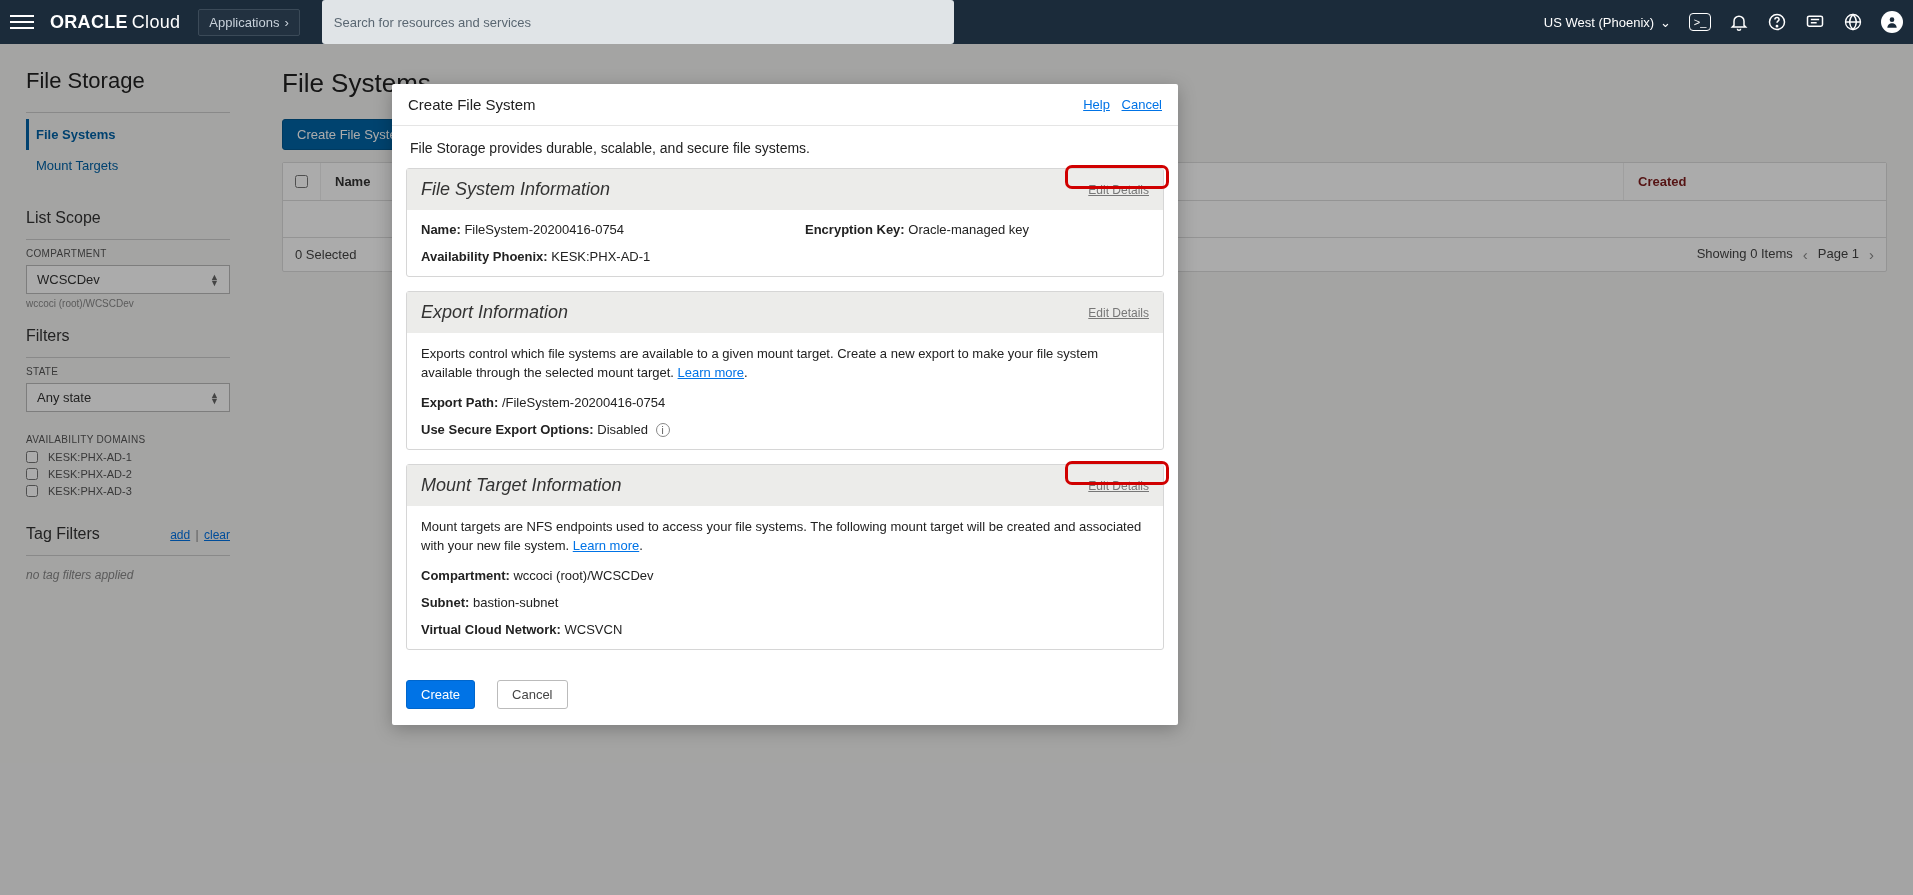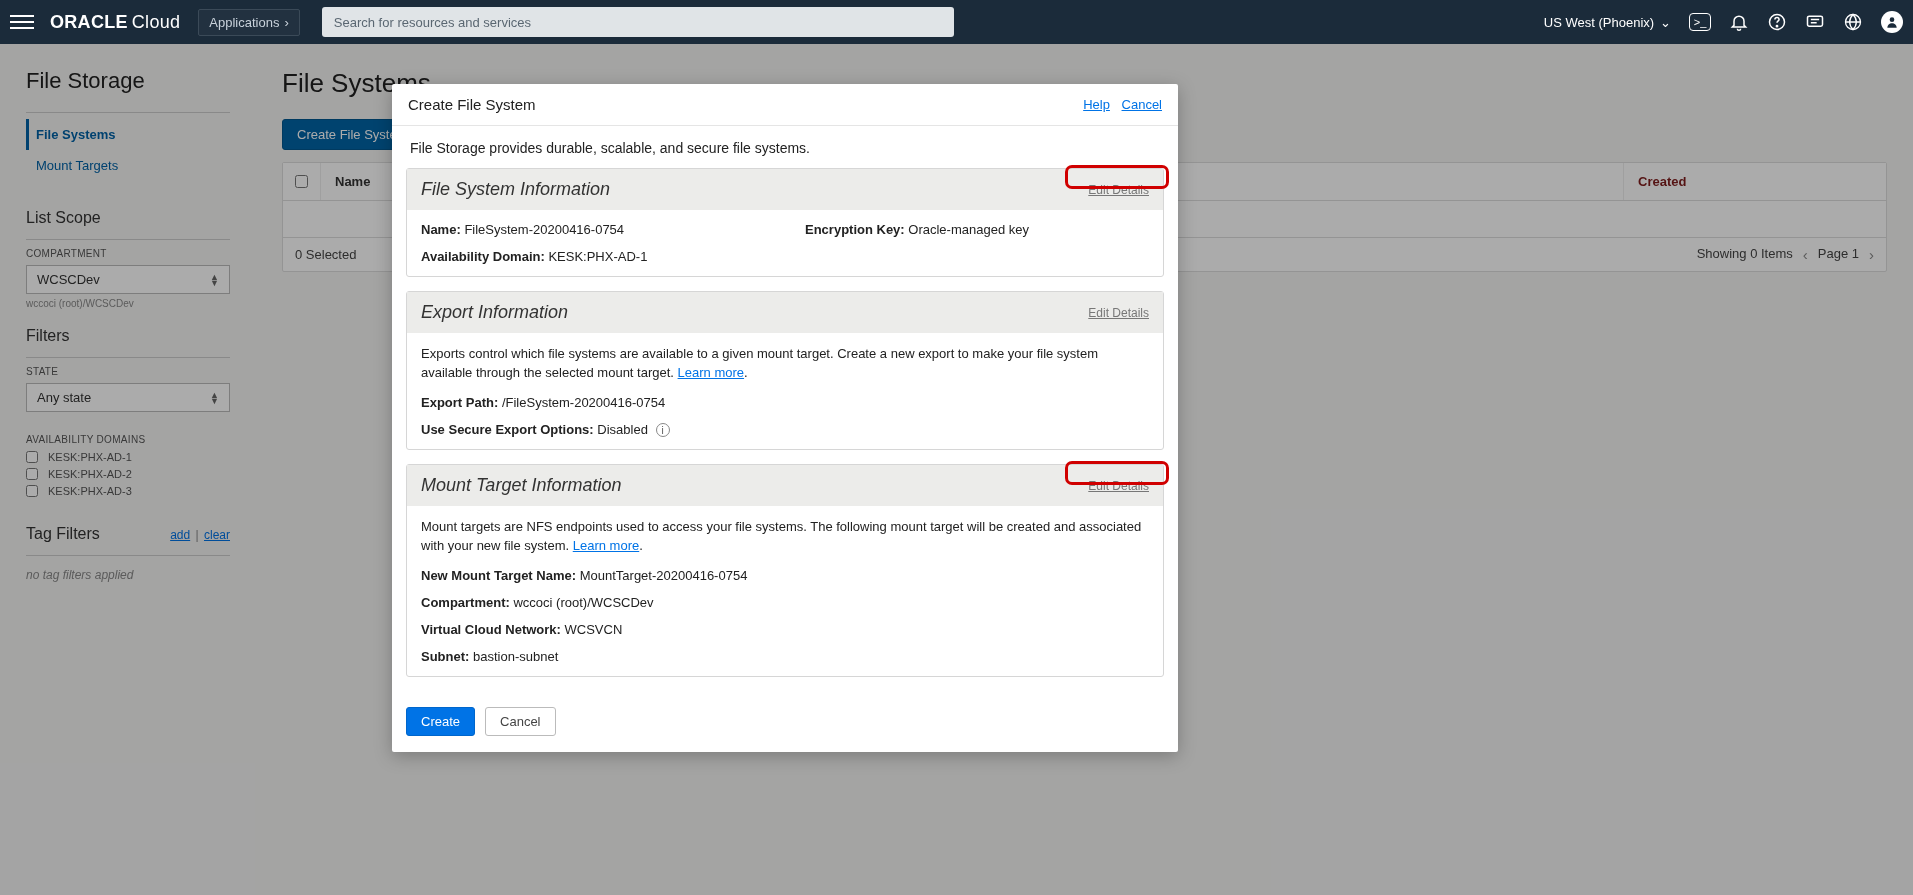--- a/index.html
+++ b/index.html
@@ -6,21 +6,21 @@
 body { width: 1913px; height: 895px; overflow: hidden; position: relative; background: #f5f5f4; }
 
 
 .navbar { height: 44px; background: #1b2b3a; color: #fff; display: flex; align-items: center; padding: 0 10px; }
 .hamburger { width: 24px; height: 24px; display: flex; flex-direction: column; justify-content: center; gap: 4px; cursor: pointer; margin-right: 16px; }
 .hamburger span { height: 2px; background: #fff; width: 100%; }
 .logo-text { font-size: 18px; font-weight: 300; letter-spacing: 0.3px; margin-right: 18px; display: flex; align-items: center; }
 .logo-text b { font-weight: 700; margin-right: 4px; }
 .apps-btn { display: flex; align-items: center; background: rgba(255,255,255,0.03); border: 1px solid #3b4a58; color: #c8d1da; padding: 5px 10px; font-size: 13px; border-radius: 2px; cursor: pointer; margin-right: 22px; }
 .apps-btn .chev { margin-left: 5px; }
-.search-box { flex: 0 0 632px; height: 30px; background: #e0e4e7; border-radius: 3px; display: flex; align-items: center; padding: 0 12px; color: #5a6772; font-size: 13px; }
+.search-box { flex: 0 0 632px; height: 44px; background: #e0e4e7; border-radius: 3px; display: flex; align-items: center; padding: 0 12px; color: #5a6772; font-size: 13px; }
 .nav-spacer { flex: 1; }
 .region { display: flex; align-items: center; color: #fff; font-size: 13px; margin-right: 10px; cursor: pointer; }
 .region .chev { margin-left: 6px; }
 .nav-icons { display: flex; align-items: center; gap: 18px; margin-left: 8px; }
 .nav-icon { width: 20px; height: 20px; display: flex; align-items: center; justify-content: center; color: #fff; font-size: 16px; cursor: pointer; position: relative; }
 .nav-icon.box { border: 1.5px solid #fff; border-radius: 4px; width: 22px; height: 18px; font-size: 11px; }
 .nav-user { width: 22px; height: 22px; border-radius: 50%; background: #fff; display: flex; align-items: center; justify-content: center; color: #1b2b3a; }
 
 
 .page-body { position: absolute; top: 44px; left: 0; right: 0; bottom: 0; display: flex; background: #f5f5f4; }
@@ -74,21 +74,21 @@
 .panel-head .ptitle { font-size: 18px; color: #333; font-style: italic; }
 .panel-head .edit-link { font-size: 12px; color: #777; text-decoration: underline; cursor: pointer; }
 .panel-body { padding: 12px 14px; font-size: 13px; color: #222; }
 .panel-body .row2 { display: flex; gap: 40px; }
 .panel-body .field { margin-bottom: 12px; }
 .panel-body .field:last-child { margin-bottom: 0; }
 .panel-body .label { font-weight: 700; }
 .panel-body .desc { margin-bottom: 12px; line-height: 1.45; }
 .panel-body .learn-more { color: #0073e6; text-decoration: underline; cursor: pointer; }
 .highlight-ring { position: absolute; border: 3px solid #d00000; border-radius: 7px; pointer-events: none; }
-.modal-footer { padding: 0 14px 16px 14px; display: flex; gap: 10px; }
+.modal-footer { padding: 0 14px 16px 14px; display: flex; gap: 22px; }
 .btn-primary { background: #0073e6; color: #fff; border: 1px solid #0066cc; padding: 6px 14px; font-size: 13px; border-radius: 3px; cursor: pointer; }
 .btn-secondary { background: #fff; color: #444; border: 1px solid #bbb; padding: 6px 14px; font-size: 13px; border-radius: 3px; cursor: pointer; }
 .info-icon { display: inline-flex; width: 14px; height: 14px; border: 1px solid #888; border-radius: 50%; font-size: 10px; align-items: center; justify-content: center; color: #555; margin-left: 4px; }
 .select-chevs { display: inline-flex; flex-direction: column; line-height: 6px; font-size: 9px; color: #666; }
 svg { display: block; }
 </style>
 </head>
 <body>
 
 <div class="navbar">
@@ -250,21 +250,21 @@
         <a class="edit-link">Edit Details</a>
       </div>
       <div class="panel-body">
         <div class="row2">
           <div style="flex:1;">
             <div class="field">
               <span class="label">Name:</span>
               <span>FileSystem-20200416-0754</span>
             </div>
             <div class="field">
-              <span class="label">Availability Domain:</span>
+              <span class="label">Availability Phoenix:</span>
               <span>KESK:PHX-AD-1</span>
             </div>
           </div>
           <div style="flex:1;">
             <div class="field">
               <span class="label">Encryption Key:</span>
               <span>Oracle-managed key</span>
             </div>
           </div>
         </div>
@@ -298,34 +298,30 @@
       <div class="panel-head">
         <span class="ptitle">Mount Target Information</span>
         <a class="edit-link">Edit Details</a>
       </div>
       <div class="panel-body">
         <div class="desc">
           <span>Mount targets are NFS endpoints used to access your file systems. The following mount target will be created and associated with your new file system.</span>
           <a class="learn-more">Learn more</a><span>.</span>
         </div>
         <div class="field">
-          <span class="label">New Mount Target Name:</span>
-          <span>MountTarget-20200416-0754</span>
-        </div>
-        <div class="field">
           <span class="label">Compartment:</span>
           <span>wccoci (root)/WCSCDev</span>
         </div>
         <div class="field">
+          <span class="label">Subnet:</span>
+          <span>bastion-subnet</span>
+        </div>
+        <div class="field">
           <span class="label">Virtual Cloud Network:</span>
           <span>WCSVCN</span>
-        </div>
-        <div class="field">
-          <span class="label">Subnet:</span>
-          <span>bastion-subnet</span>
         </div>
       </div>
       <div class="highlight-ring" style="top:-4px; right:-6px; width:104px; height:24px;"></div>
     </div>
 
   </div>
 
   <div class="modal-footer">
     <button class="btn-primary">Create</button>
     <button class="btn-secondary">Cancel</button>

